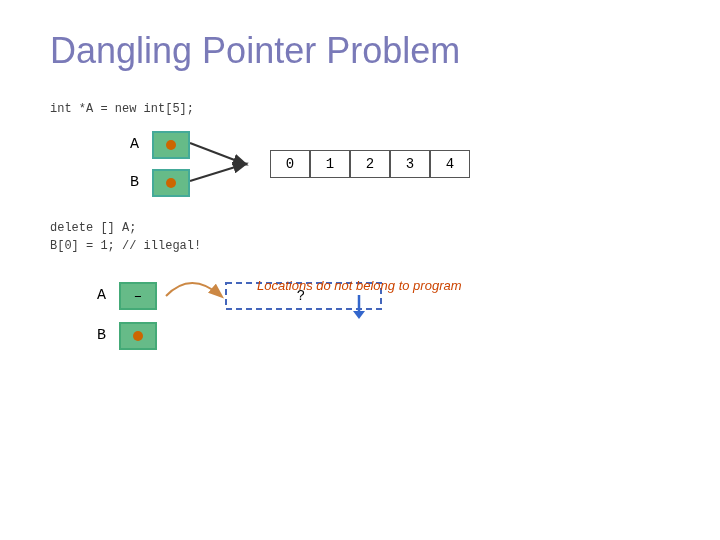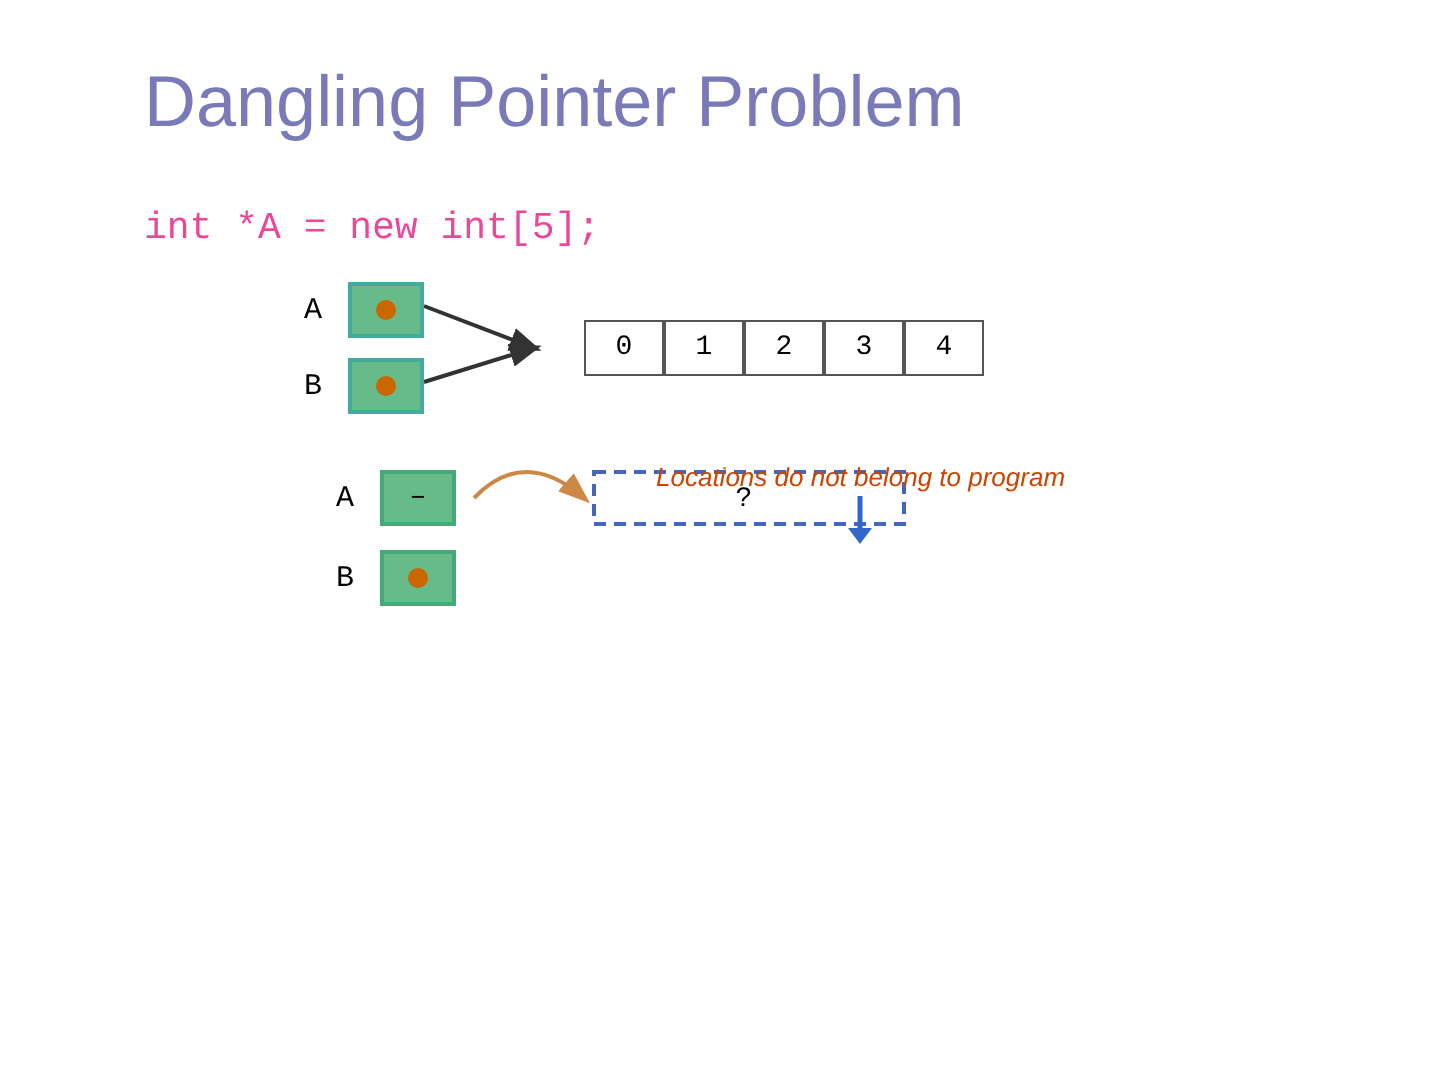--- a/index.html
+++ b/index.html
@@ -8,32 +8,32 @@
       height: 540px;
       background: #ffffff;
       font-family: Arial, sans-serif;
       overflow: hidden;
     }
     .slide {
       width: 720px;
       height: 540px;
       background: #ffffff;
       position: relative;
-      padding: 30px 72px;
+      padding: 30px 50px;
     }
     .title {
       font-size: 36px;
       color: #7a7ab8;
       font-weight: normal;
       margin-bottom: 28px;
     }
     .code-block {
       font-family: 'Courier New', Courier, monospace;
-      font-size: 19px;
-      color: #ec4899;
+      font-size: 12px;
+      color: #404040;
       line-height: 1.55;
       margin-bottom: 10px;
     }
     .pointer-row {
       display: flex;
       align-items: center;
       gap: 0;
     }
     .var-label {
       font-family: 'Courier New', Courier, monospace;
@@ -128,22 +128,26 @@
 
     <div class="array-cells">
       <div class="array-cell">0</div>
       <div class="array-cell">1</div>
       <div class="array-cell">2</div>
       <div class="array-cell">3</div>
       <div class="array-cell">4</div>
     </div>
   </div>
 
+  <div class="code-block section-divider">
+    <div>delete [] A;</div>
+    <div>B[0] = 1; // illegal!</div>
+  </div>
 
-  <div style="position:relative; margin-left:96px; margin-top:2px;">
+  <div style="position:relative; margin-left:47px; margin-top:2px;">
 
     <div style="position:absolute; left:160px; top:-2px; display:flex; flex-direction:column; align-items:center;">
       <span style="font-family:Arial,sans-serif; font-size:13px; color:#cc4400; font-style:italic; white-space:nowrap;">Locations do not belong to program</span>
 
       <svg width="20" height="28">
         <line x1="10" y1="2" x2="10" y2="20" stroke="#3366cc" stroke-width="2.5"></line>
         <polygon points="4,18 16,18 10,26" fill="#3366cc"></polygon>
       </svg>
     </div>
 

